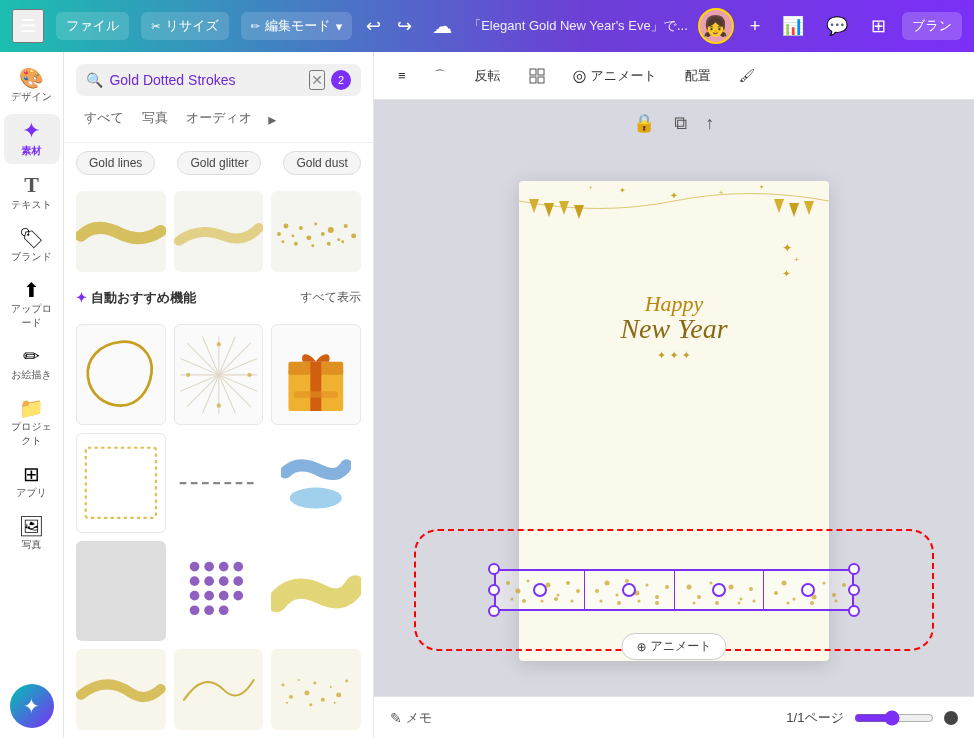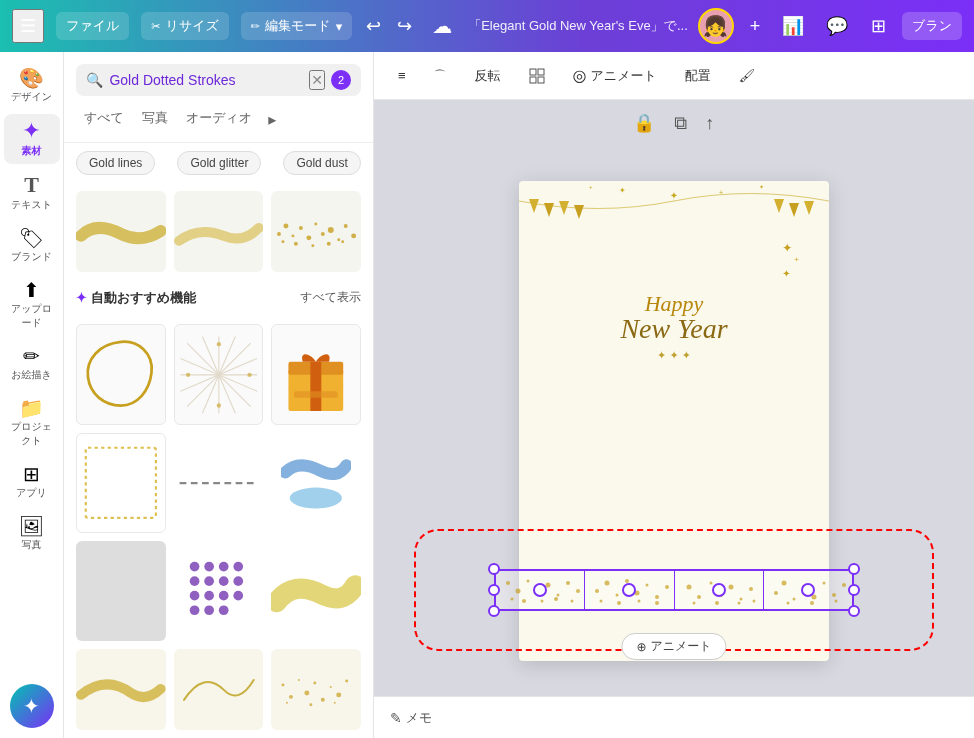--- a/index.html
+++ b/index.html
@@ -624,15 +624,20 @@
         <span>⊕</span>
         <span>アニメート</span>
       </div>
     </div>
 
     <div class="bottom-bar">
       <button class="memo-btn">
         <span style="font-size:14px;">✎</span>
         <span>メモ</span>
       </button>
+      <div class="page-indicator">
+        <span>1/1ページ</span>
+        <input type="range" class="zoom-slider" min="10" max="200" value="100" style="">
+        <span style="width:14px;height:14px;border-radius:50%;background:#444;display:inline-block;"></span>
+      </div>
     </div>
   </div>
 </div>
 
 </body></html>

